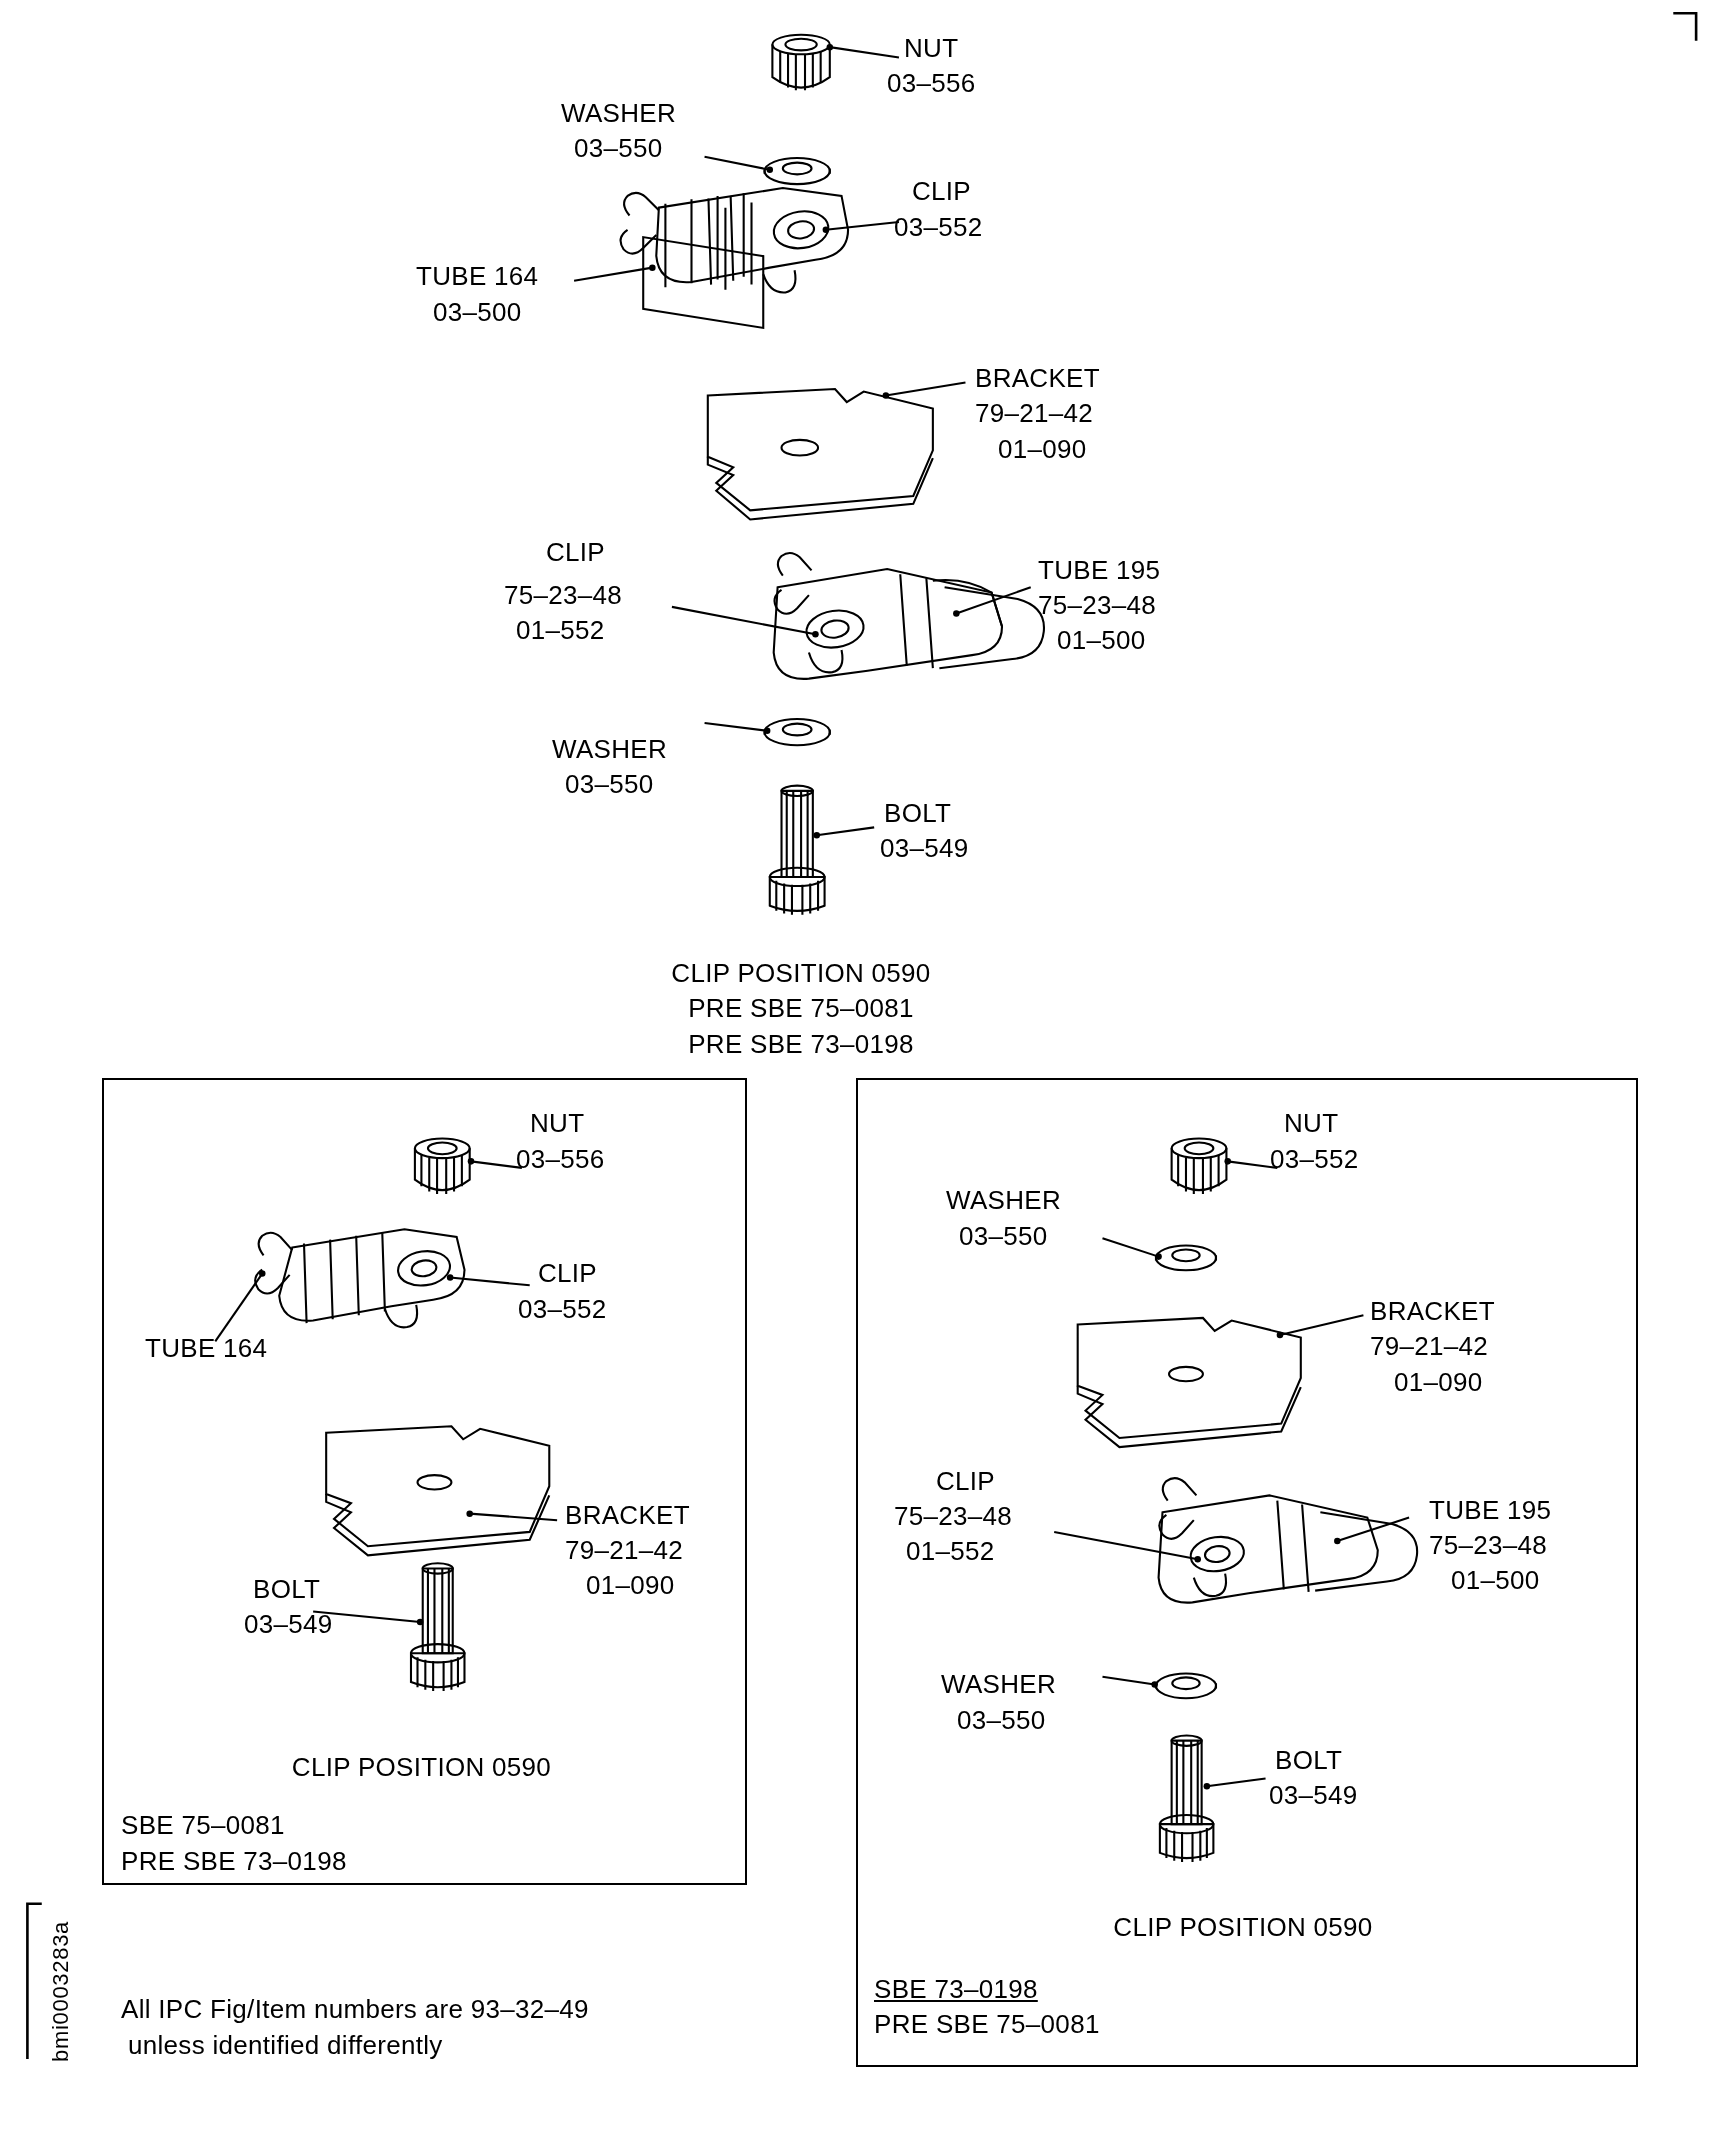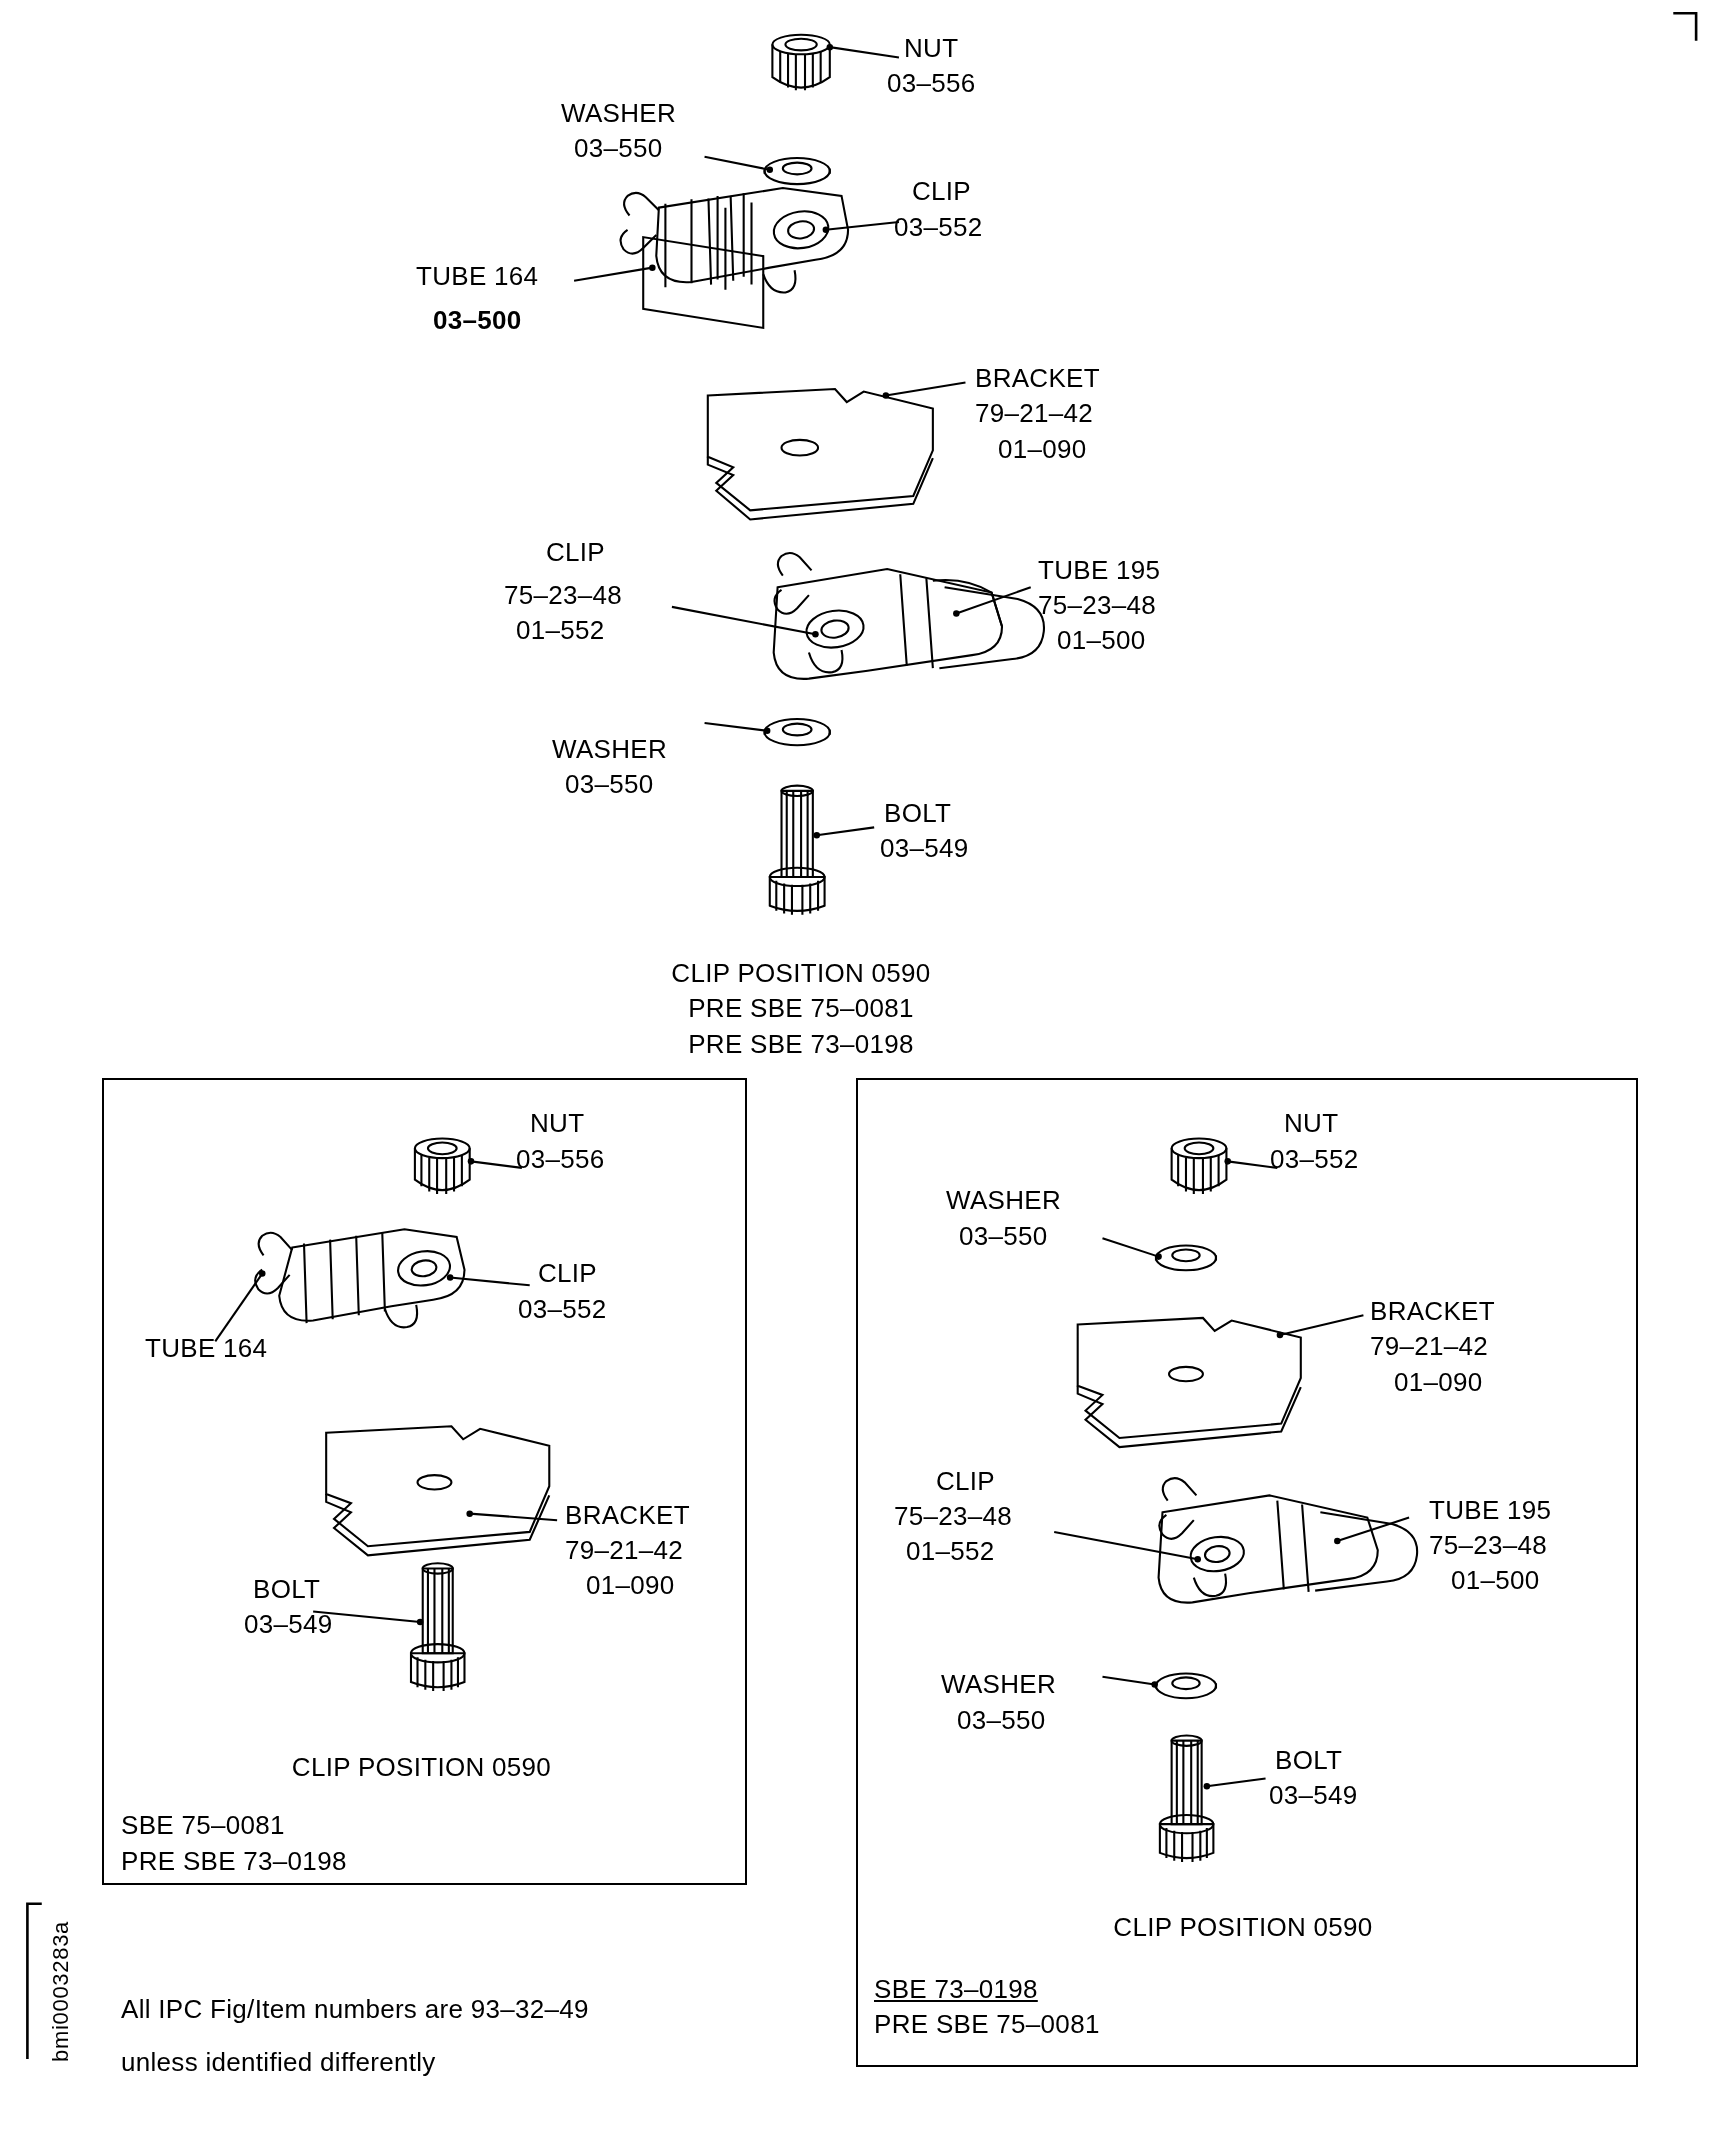--- a/index.html
+++ b/index.html
@@ -199,21 +199,21 @@
   <div class="lbl" style="left:904px;top:34px;">NUT</div>
   <div class="lbl" style="left:887px;top:69px;">03–556</div>
 
   <div class="lbl" style="left:561px;top:99px;">WASHER</div>
   <div class="lbl" style="left:574px;top:134px;">03–550</div>
 
   <div class="lbl" style="left:912px;top:177px;">CLIP</div>
   <div class="lbl" style="left:894px;top:213px;">03–552</div>
 
   <div class="lbl" style="left:416px;top:262px;">TUBE 164</div>
-  <div class="lbl" style="left:433px;top:306px;font-weight:bold;">03–500</div>
+  <div class="lbl" style="left:433px;top:298px;">03–500</div>
 
   <div class="lbl" style="left:975px;top:364px;">BRACKET</div>
   <div class="lbl" style="left:975px;top:399px;">79–21–42</div>
   <div class="lbl" style="left:998px;top:435px;">01–090</div>
 
   <div class="lbl" style="left:546px;top:538px;">CLIP</div>
   <div class="lbl" style="left:504px;top:581px;">75–23–48</div>
   <div class="lbl" style="left:516px;top:616px;">01–552</div>
 
   <div class="lbl" style="left:1038px;top:556px;">TUBE 195</div>
@@ -275,18 +275,18 @@
   <div class="lbl" style="left:957px;top:1706px;">03–550</div>
 
   <div class="lbl" style="left:1275px;top:1746px;">BOLT</div>
   <div class="lbl" style="left:1269px;top:1781px;">03–549</div>
 
   <div class="lbl c" style="left:907px;top:1913px;width:672px;">CLIP POSITION 0590</div>
   <div class="lbl" style="left:874px;top:1975px;text-decoration:underline;">SBE 73–0198</div>
   <div class="lbl" style="left:874px;top:2010px;">PRE SBE 75–0081</div>
 
   <div class="lbl" style="left:121px;top:1995px;">All IPC Fig/Item numbers are 93–32–49</div>
-  <div class="lbl" style="left:121px;top:2031px;margin-top:17px;">unless identified differently</div>
+  <div class="lbl" style="left:128px;top:2031px;">unless identified differently</div>
 
   <div class="vert" style="left:48px;top:2062px;transform:rotate(-90deg);">bmi0003283a</div>
 
 </div>
 
 
 </body></html>

